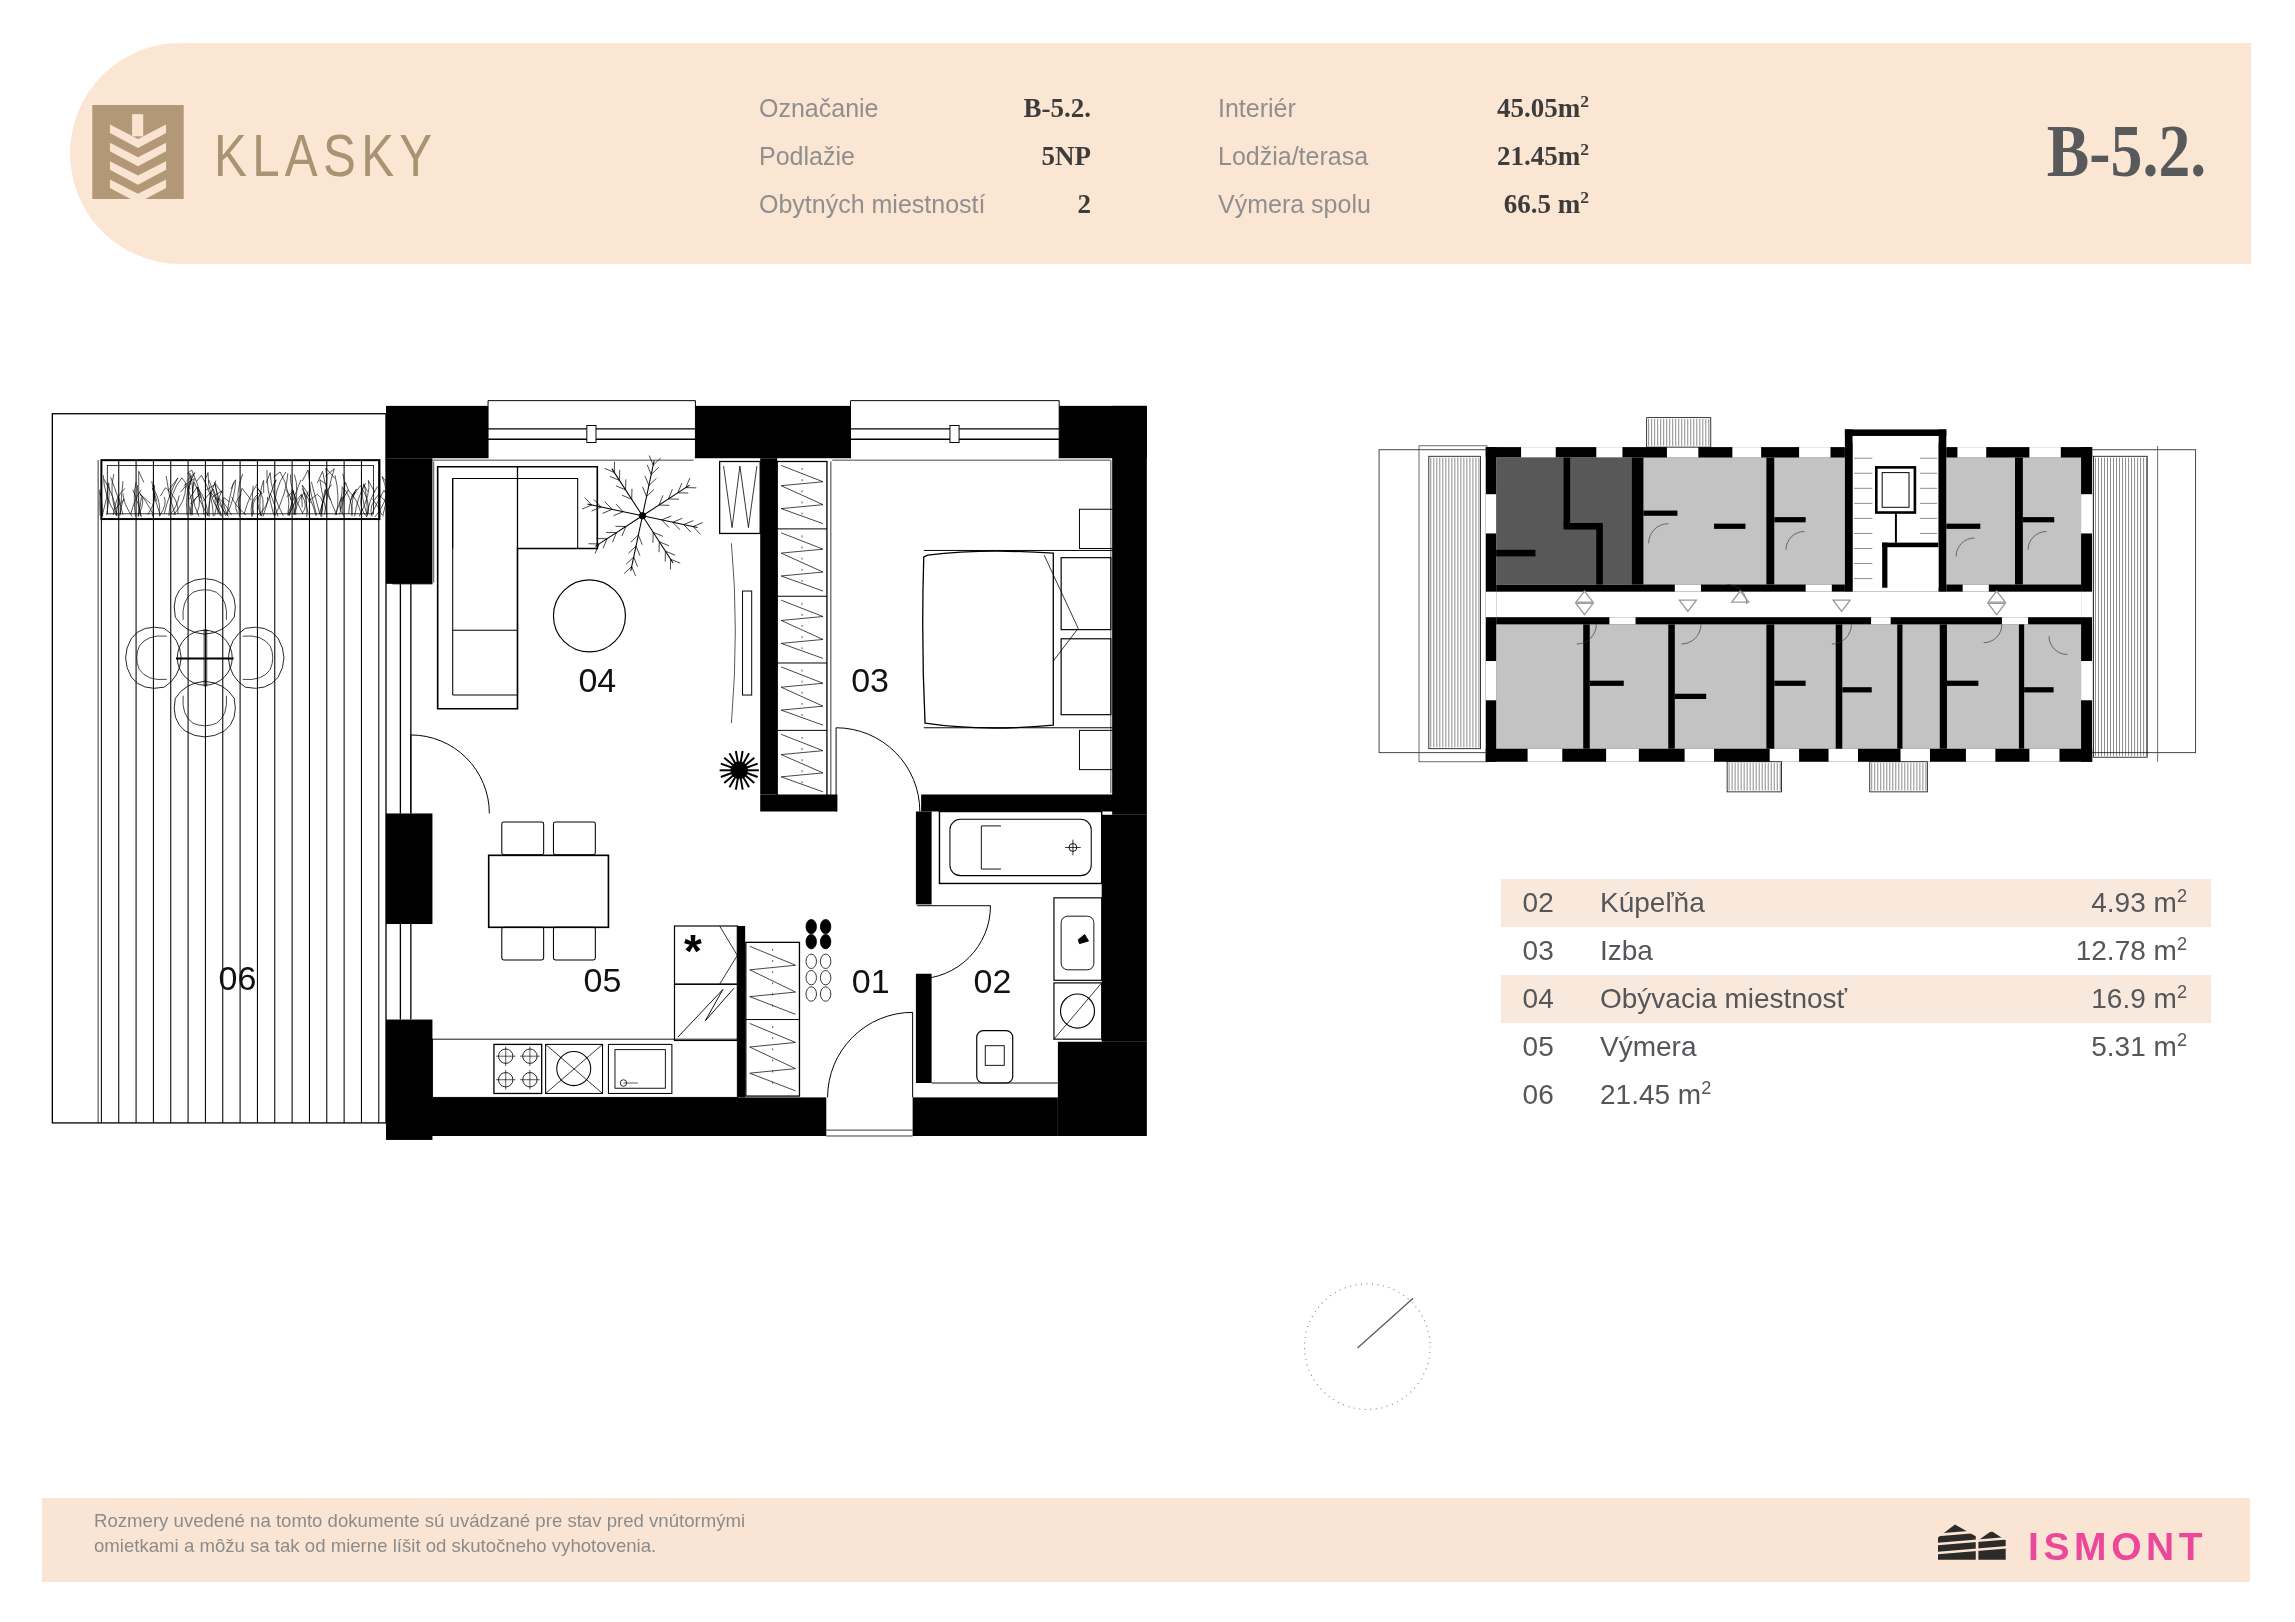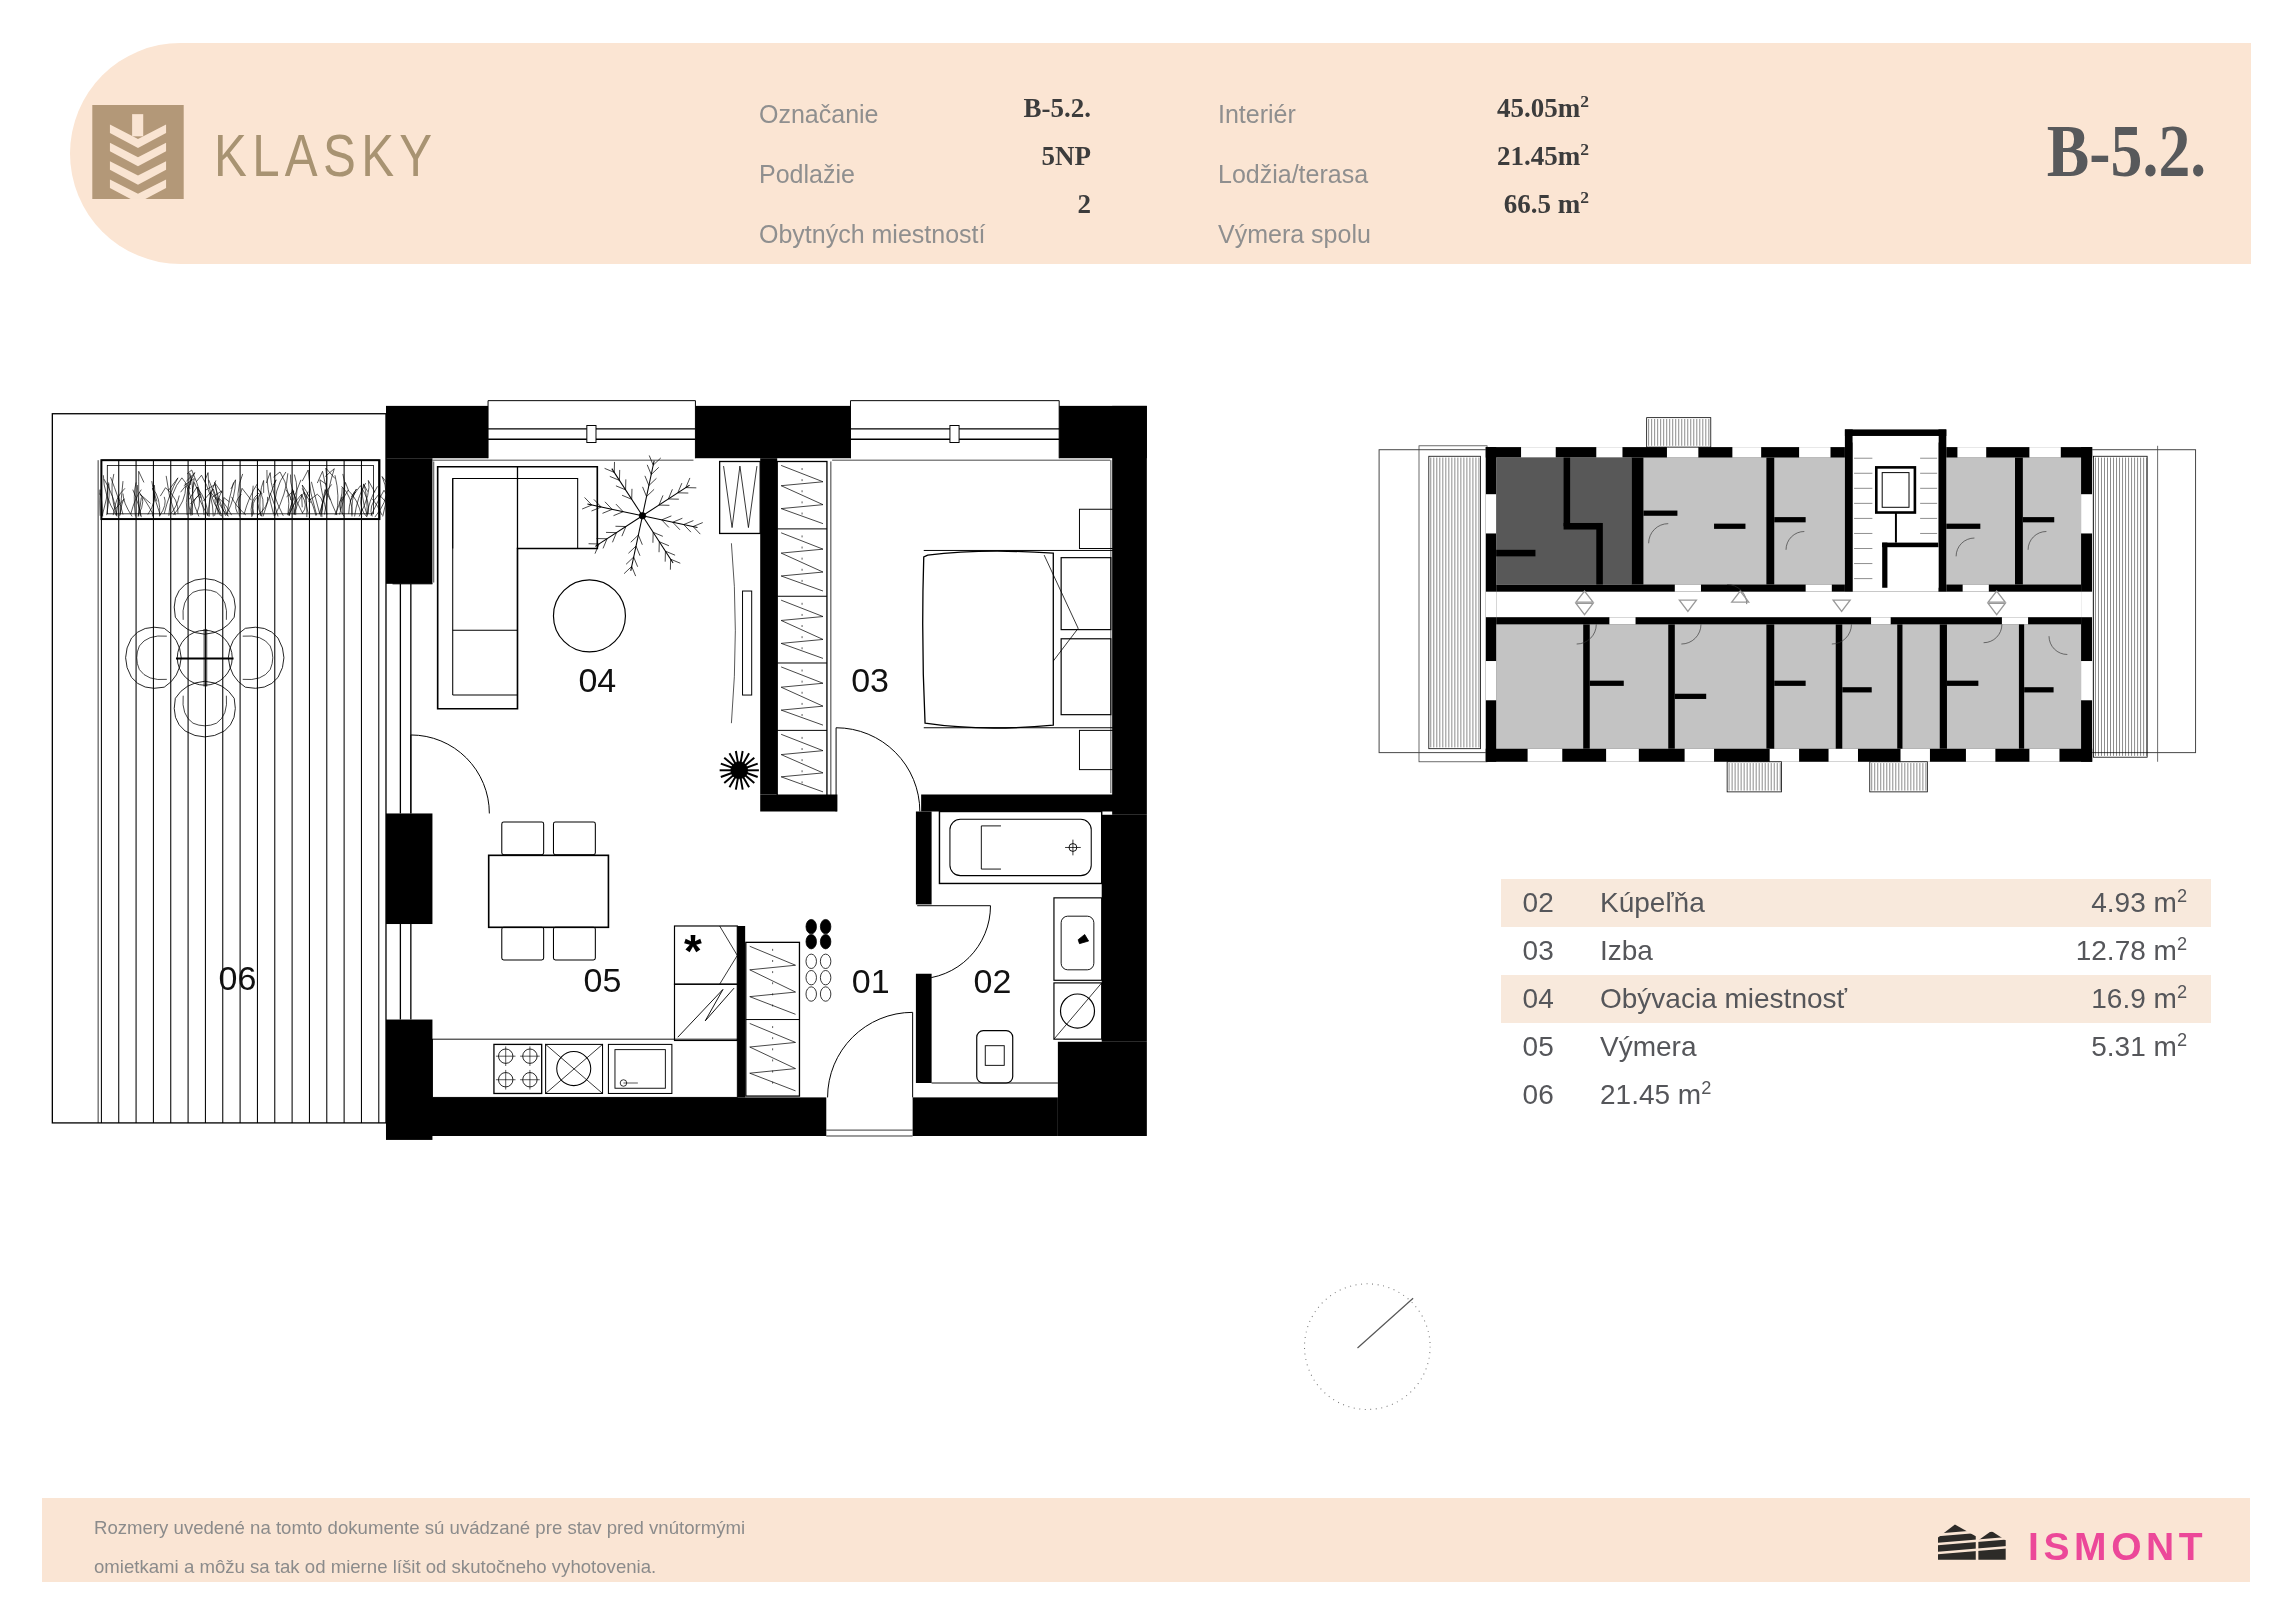--- a/index.html
+++ b/index.html
@@ -1,30 +1,30 @@
 <!DOCTYPE html>
 <html style="font-size:10.5px"><head><meta charset="utf-8">
 <style>
 * { margin:0; padding:0; box-sizing:border-box; }
 html,body { width:2295px; height:1623px; background:#fff; font-family:"Liberation Sans", sans-serif; }
 .abs { position:absolute; }
 #band { left:70px; top:43px; width:2181px; height:221px; background:#fbe5d3; border-radius:111px 0 0 111px; }
 #klasky { left:214px; top:121px; font-size:60px; letter-spacing:6.5px; color:#a89372; font-weight:normal; transform:scaleX(0.82); transform-origin:0 0; }
-.hlab { color:#8f8f8f; font-size:25px; line-height:60px; }
+.hlab { color:#8f8f8f; font-size:25px; line-height:48px; }
 .hval { font-family:"Liberation Serif", serif; font-weight:bold; color:#3c3c3c; font-size:27px; line-height:48px; text-align:right; }
 #b52 { left:2002px; top:108px; width:249px; text-align:center; font-family:"Liberation Serif", serif; font-weight:bold; font-size:75px; color:#58595b; transform:scaleX(0.85); }
 #rtable { left:1501px; top:879px; width:710px; font-size:28px; color:#55565a; }
 .trow { height:48px; display:flex; align-items:center; }
 .trow.c { background:#f8e9dc; }
 .tnum { width:99px; padding-left:21.6px; }
 .tname { flex:1; }
 .tval { padding-right:24px; text-align:right; }
 sup { font-size:65%; vertical-align:super; line-height:0; }
 #footer { left:42px; top:1498px; width:2208px; height:84px; background:#fae5d4; }
-#ftext { left:94px; top:1508px; font-size:18.6px; line-height:39px; color:#8b8b8b; }
+#ftext { left:94px; top:1508px; font-size:18.6px; line-height:25px; color:#8b8b8b; }
 #ismont { left:2028px; top:1525px; font-size:39px; font-weight:bold; letter-spacing:4.6px; color:#ec4899; }
 </style></head>
 <body>
 <div class="abs" id="band"></div>
 <svg width="92" height="94" viewBox="0 0 140 144" style="position:absolute;left:92px;top:105px">
     <rect x="0" y="0" width="140" height="144" fill="#b39878"></rect>
     <rect x="61" y="14" width="17" height="34" fill="#f9e4d2"></rect>
     <path d="M27,30 L70,52 L113,30 L113,43 L70,66 L27,43 Z" fill="#f9e4d2"></path>
     <path d="M27,58 L70,80 L113,58 L113,71 L70,94 L27,71 Z" fill="#f9e4d2"></path>
     <path d="M27,86 L70,108 L113,86 L113,99 L70,122 L27,99 Z" fill="#f9e4d2"></path>

